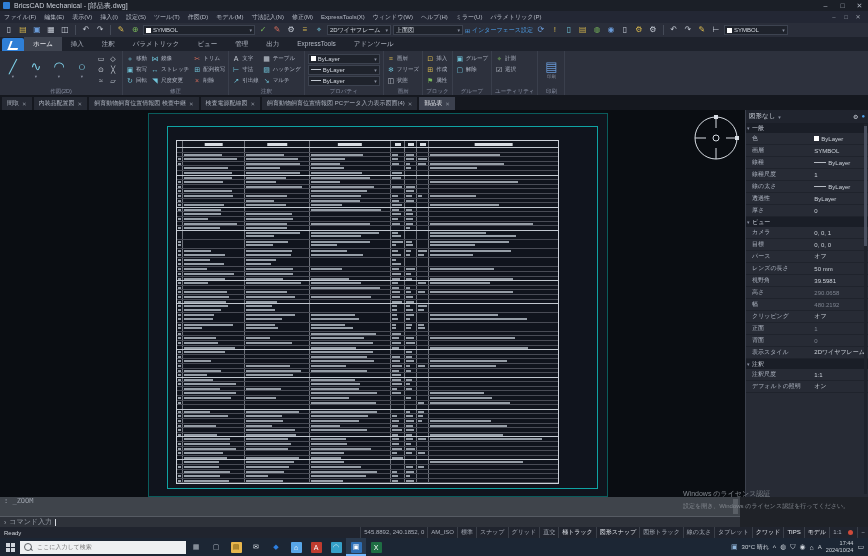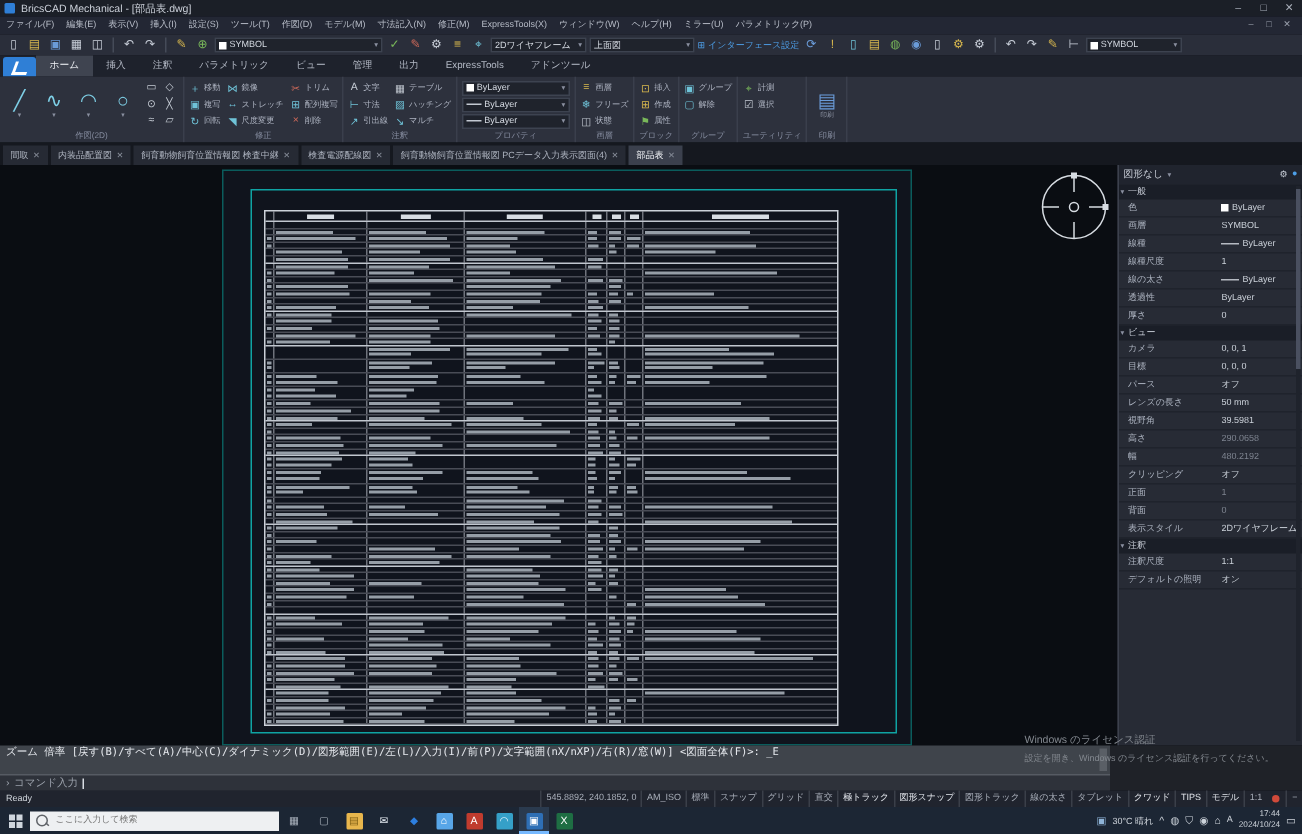--- a/index.html
+++ b/index.html
@@ -2051,21 +2051,21 @@
             </span>
           </div>
         </div>
       <div id="pscroll">
           <i></i>
         </div>
     </div>
   </div>
 
   <div id="cmdpanel" class="abs">
-    <div class="chl bright">ズーム 倍率 [戻す(B)/すべて(A)/中心(C)/ダイナミック(D)/図形範囲(E)/左(L)/入力(I)/前(P)/文字範囲(nX/nXP)/右(R)/窓(W)] &lt;図面全体(F)&gt;: _E</div>
+    <div class="chl dim">: _ZOOM</div>
     <div id="cscroll"></div>
     <div id="cmdinput">
       <span>›</span>
       <span>コマンド入力</span>
       <span class="caret"></span>
     </div>
   </div>
   <div id="cmdfill" class="abs"></div>
 
   <div id="watermark" class="abs">

